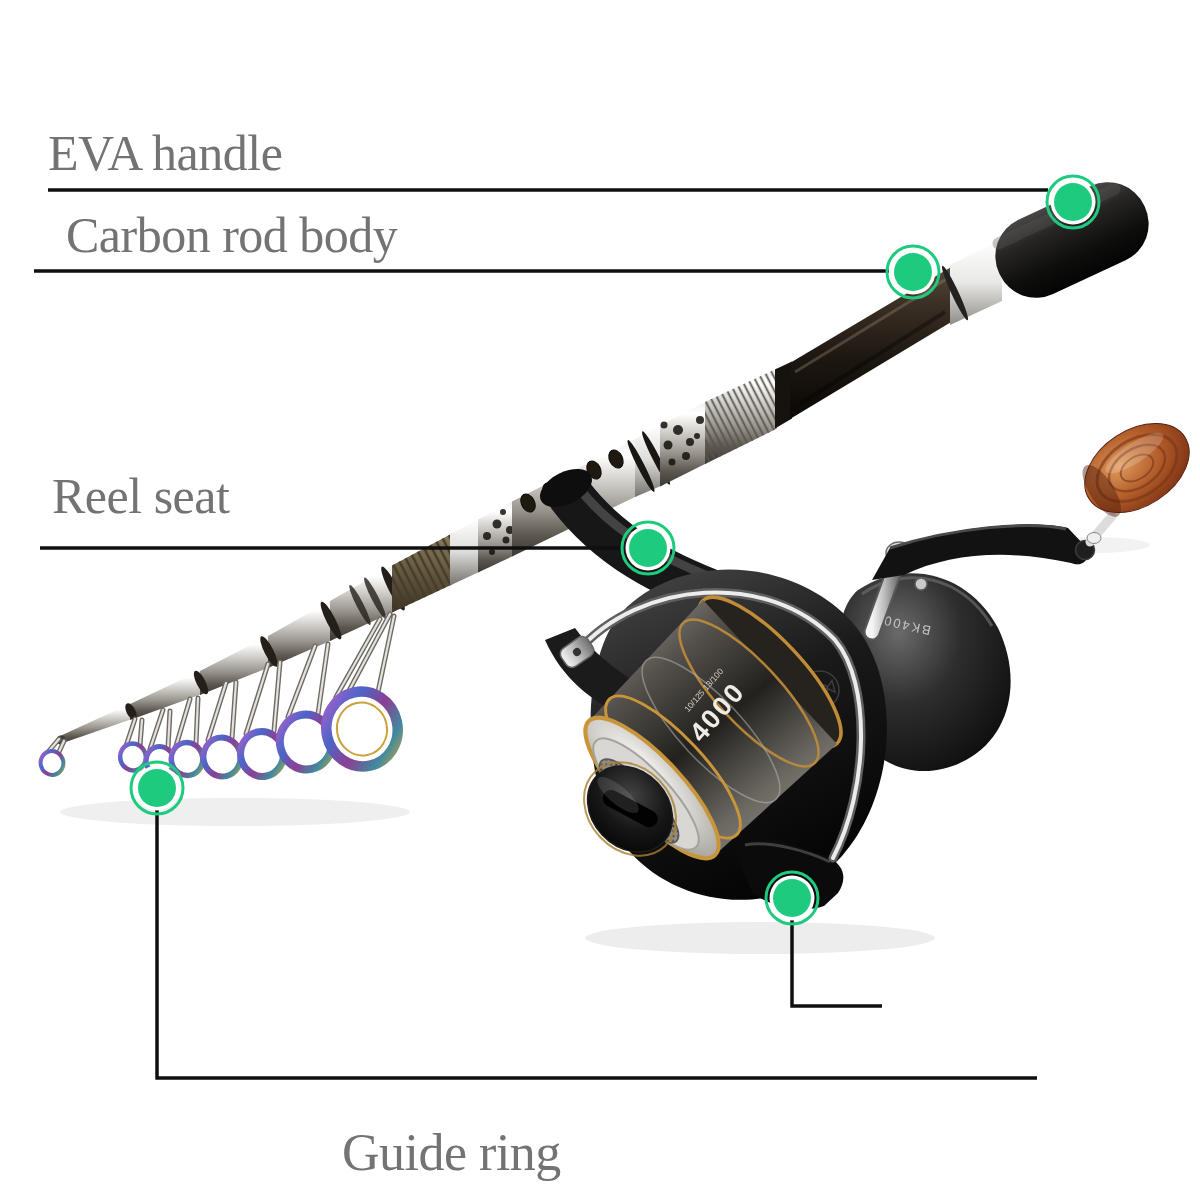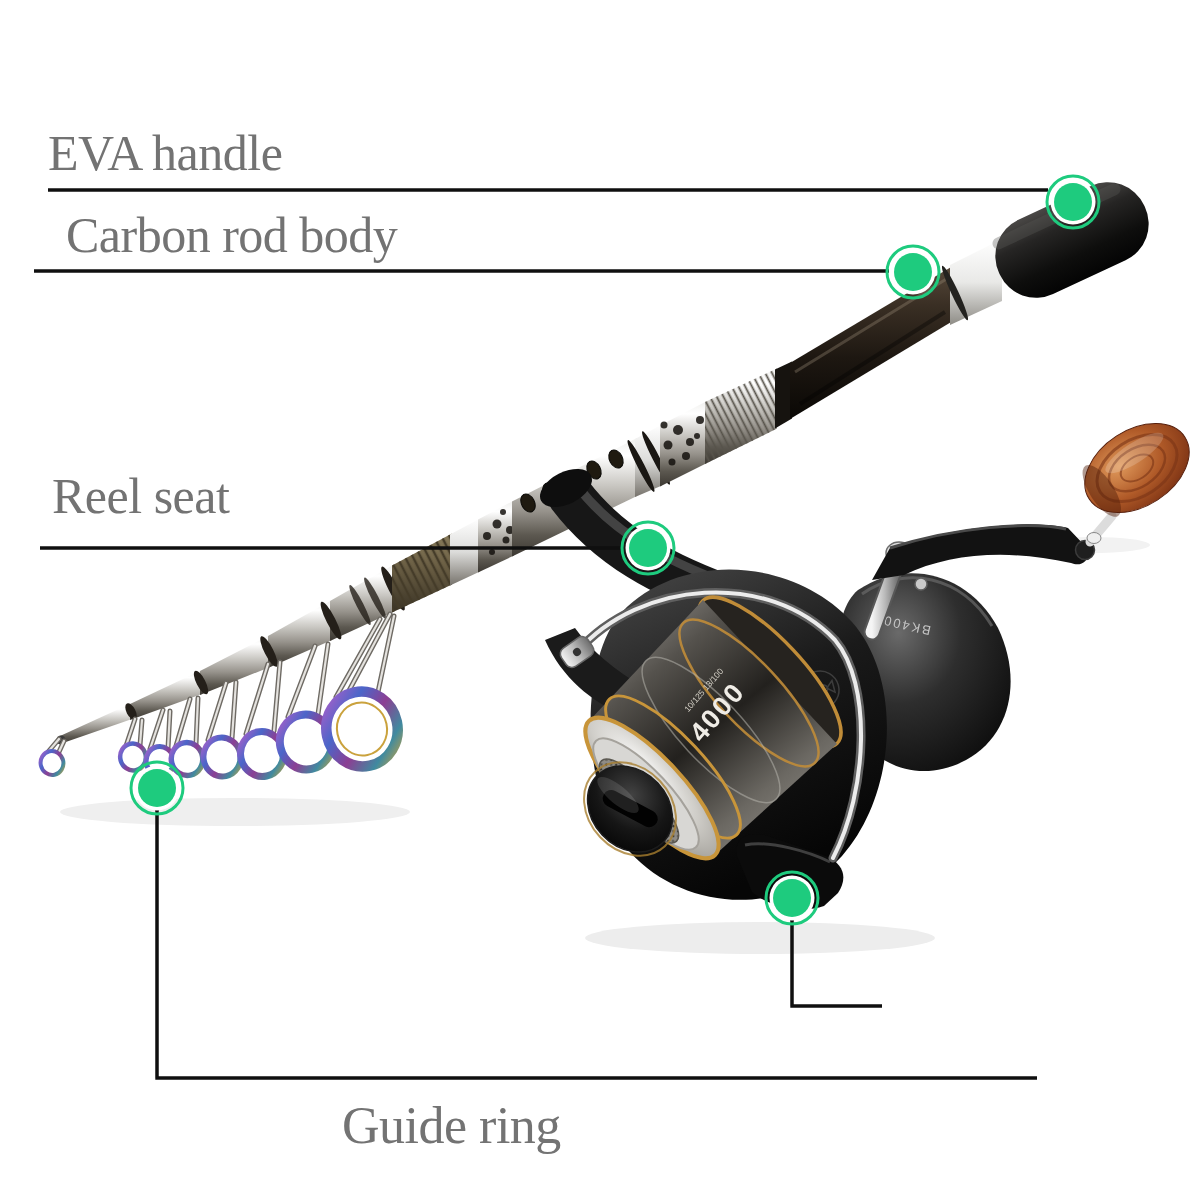--- a/index.html
+++ b/index.html
@@ -5,21 +5,21 @@
   html,body{margin:0;padding:0;background:#fff;}
   #stage{position:relative;width:1200px;height:1200px;background:#ffffff;overflow:hidden;
          font-family:"Liberation Sans",sans-serif;}
   #art{position:absolute;left:0;top:0;}
   .lbl{position:absolute;color:#737373;font-family:Liberation Serif, serif;
        font-size:50px;line-height:1.1;white-space:nowrap;letter-spacing:-0.5px;}
   .lbl-eva{left:48px;top:126px;}
   .lbl-carbon{left:34px;top:208px;margin-left:32px;}
   .lbl-reelseat{left:52px;top:469px;}
   .lbl-ratio{left:893px;top:974px;font-size:52px;}
-  .lbl-guide{left:342px;top:1097px;font-size:52px;}
+  .lbl-guide{left:342px;top:1124px;font-size:52px;}
 </style>
 </head>
 <body>
 
 <div id="stage">
 <svg id="art" width="1200" height="1200" viewBox="0 0 1200 1200">
   <defs>
     <linearGradient id="gSilver" x1="0" y1="0" x2="0" y2="1">
       <stop offset="0" stop-color="#efefed"></stop>
           <stop offset="0.15" stop-color="#ffffff"></stop>

